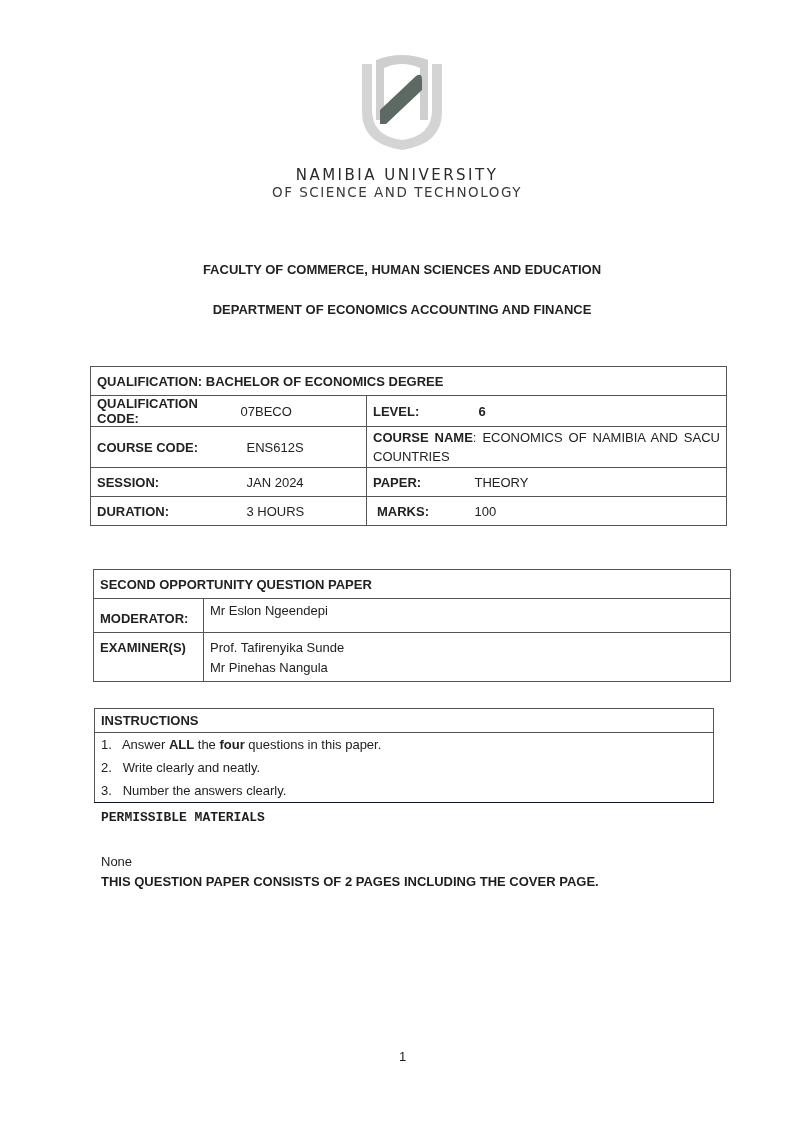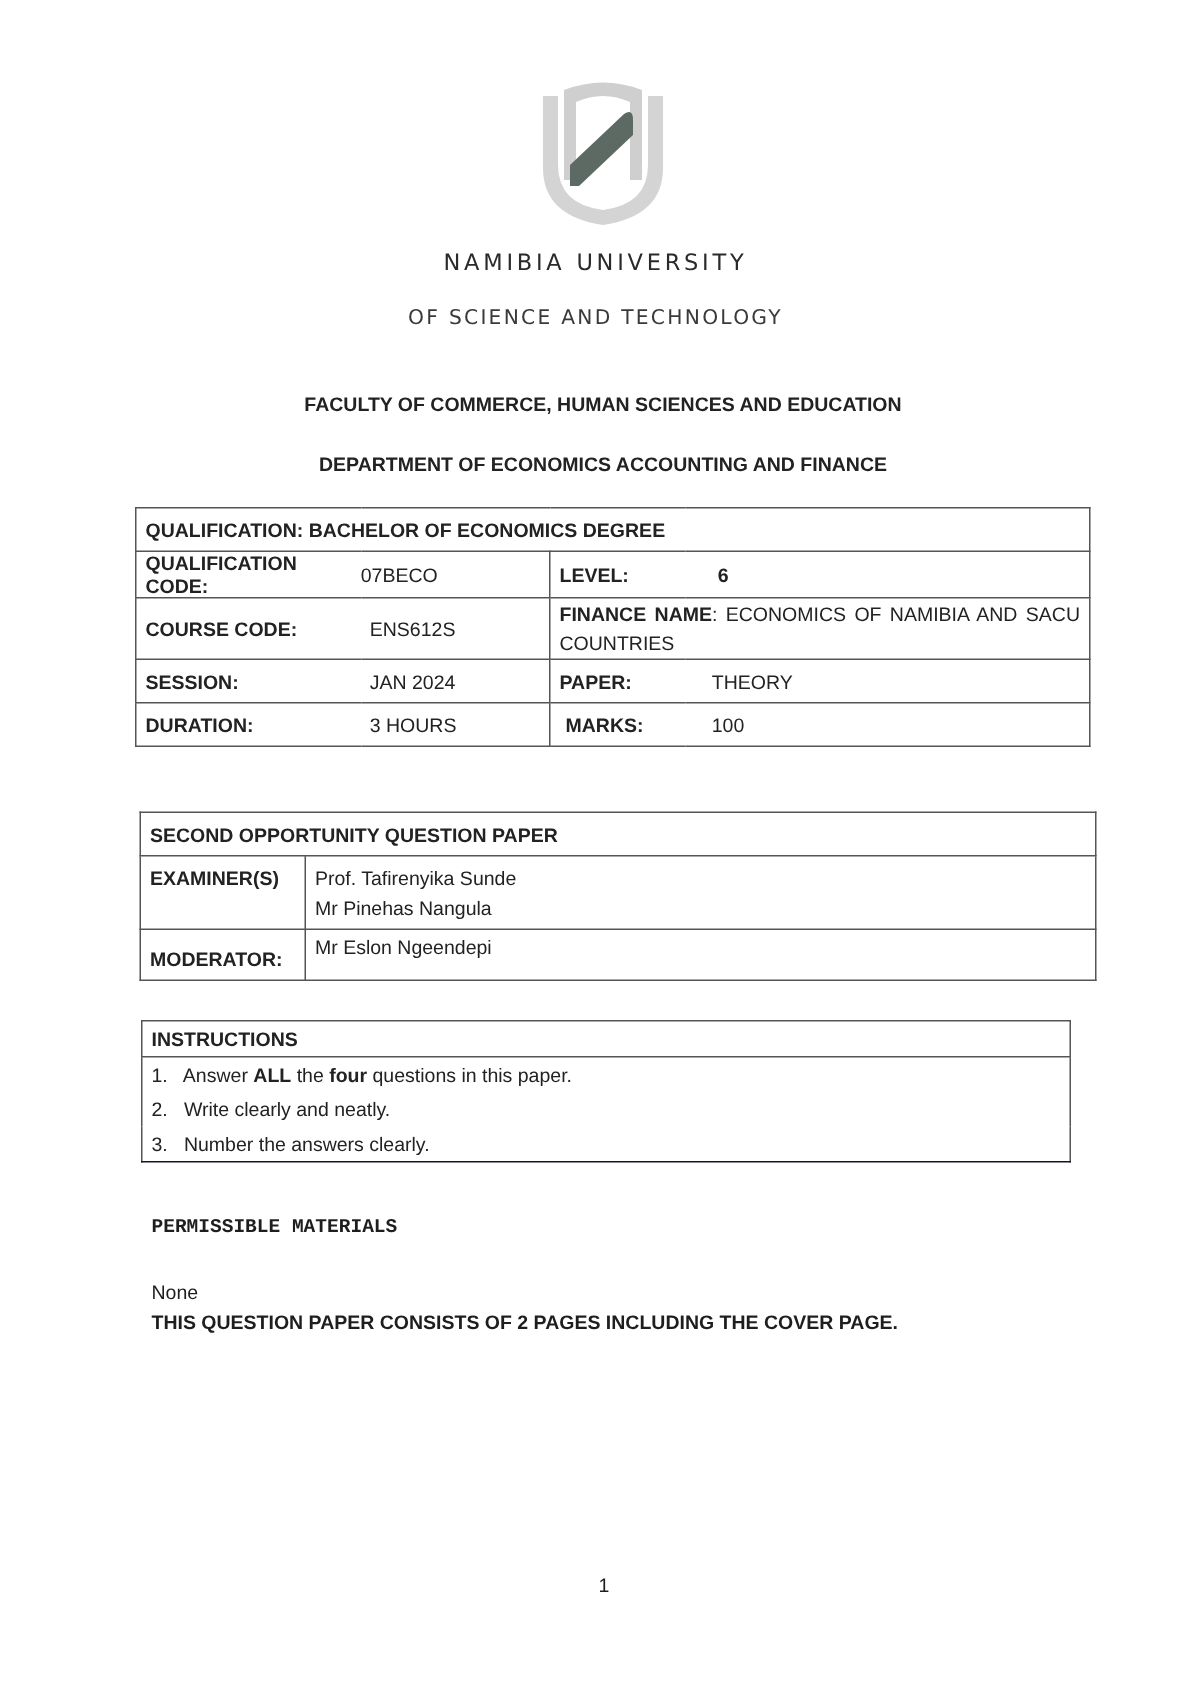--- a/index.html
+++ b/index.html
@@ -9,31 +9,31 @@
       color: #1e1e1e;
     }
     .abs { position: absolute; }
     .logo { left: 358px; top: 48px; width: 88px; height: 104px; }
     .uni-name {
       left: 0; width: 794px; top: 166px; text-align: center;
       font-family: "DejaVu Sans", sans-serif; font-size: 15px; letter-spacing: 2.5px;
       color: #2a2a2a; font-weight: normal;
     }
     .uni-sub {
-      left: 0; width: 794px; top: 204px; text-align: center;
+      left: 0; width: 794px; top: 184px; text-align: center;
       font-family: "DejaVu Sans", sans-serif; font-size: 13.5px; letter-spacing: 1.5px;
       color: #3a3a3a;
     }
     .faculty, .dept {
       left: 0; width: 804px; text-align: center; font-weight: bold; font-size: 13px; color: #222;
     }
     .faculty { top: 262px; }
     .dept { top: 302px; }
 
-    table { border-collapse: collapse; position: absolute; }
+    table { border-collapse: collapse; position: absolute; margin-top: 28px; }
     td { border: 1px solid #555; font-size: 13px; padding: 0 6px; vertical-align: middle; color: #222; }
     .b { font-weight: bold; }
 
     .t1 { left: 90px; top: 338px; width: 637px; }
     .t1 td { height: 28px; }
     .t1 .tall td { height: 40px; }
 
     .t2 { left: 93px; top: 541px; width: 638px; }
     .t2 td { vertical-align: top; padding-top: 5px; padding-bottom: 3px; line-height: 20px; }
 
@@ -79,21 +79,21 @@
   <tr>
     <td class="b" style="border-right:none">QUALIFICATION CODE:</td>
     <td style="border-left:none;padding-left:0">07BECO</td>
     <td class="b" style="border-right:none">LEVEL:</td>
     <td class="b" style="border-left:none;padding-left:22px">6</td>
   </tr>
   <tr class="tall">
     <td class="b" style="border-right:none">COURSE CODE:</td>
     <td style="border-left:none;padding-left:6px">ENS612S</td>
     <td colspan="2" style="text-align:justify;line-height:19px">
-      <span class="b">FINANCE NAME</span><span>: ECONOMICS OF NAMIBIA AND SACU COUNTRIES</span>
+      <span class="b">COURSE NAME</span><span>: ECONOMICS OF NAMIBIA AND SACU COUNTRIES</span>
     </td>
   </tr>
   <tr>
     <td class="b" style="border-right:none">SESSION:</td>
     <td style="border-left:none;padding-left:6px">JAN 2024</td>
     <td class="b" style="border-right:none">PAPER:</td>
     <td style="border-left:none;padding-left:18px">THEORY</td>
   </tr>
   <tr>
     <td class="b" style="border-right:none">DURATION:</td>
@@ -107,29 +107,29 @@
 <table class="t2">
   <colgroup>
       <col style="width:110px">
       <col>
     </colgroup>
   <tbody>
       <tr>
     <td colspan="2" class="b">SECOND OPPORTUNITY QUESTION PAPER</td>
   </tr>
   <tr>
+    <td class="b" style="padding-top:10px;height:20px">MODERATOR:</td>
+    <td style="padding-top:2px">Mr Eslon Ngeendepi</td>
+  </tr>
+  <tr>
     <td class="b">EXAMINER(S)</td>
     <td>
       <div>Prof. Tafirenyika Sunde</div>
       <div>Mr Pinehas Nangula</div>
     </td>
-  </tr>
-  <tr>
-    <td class="b" style="padding-top:10px;height:20px">MODERATOR:</td>
-    <td style="padding-top:2px">Mr Eslon Ngeendepi</td>
   </tr>
 </tbody>
   </table>
 
 <table class="t3">
   <tbody>
       <tr>
     <td class="b">INSTRUCTIONS</td>
   </tr>
   <tr>

